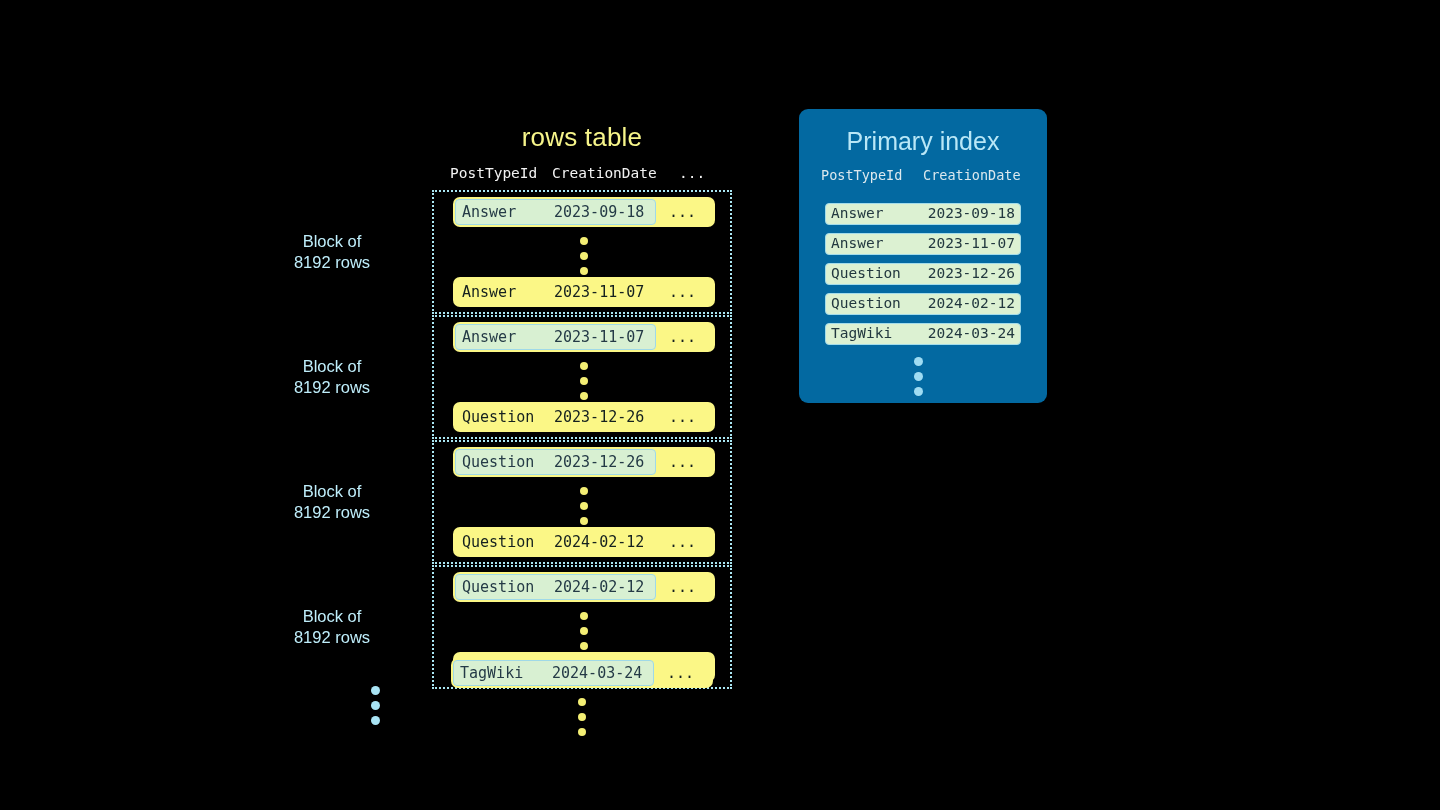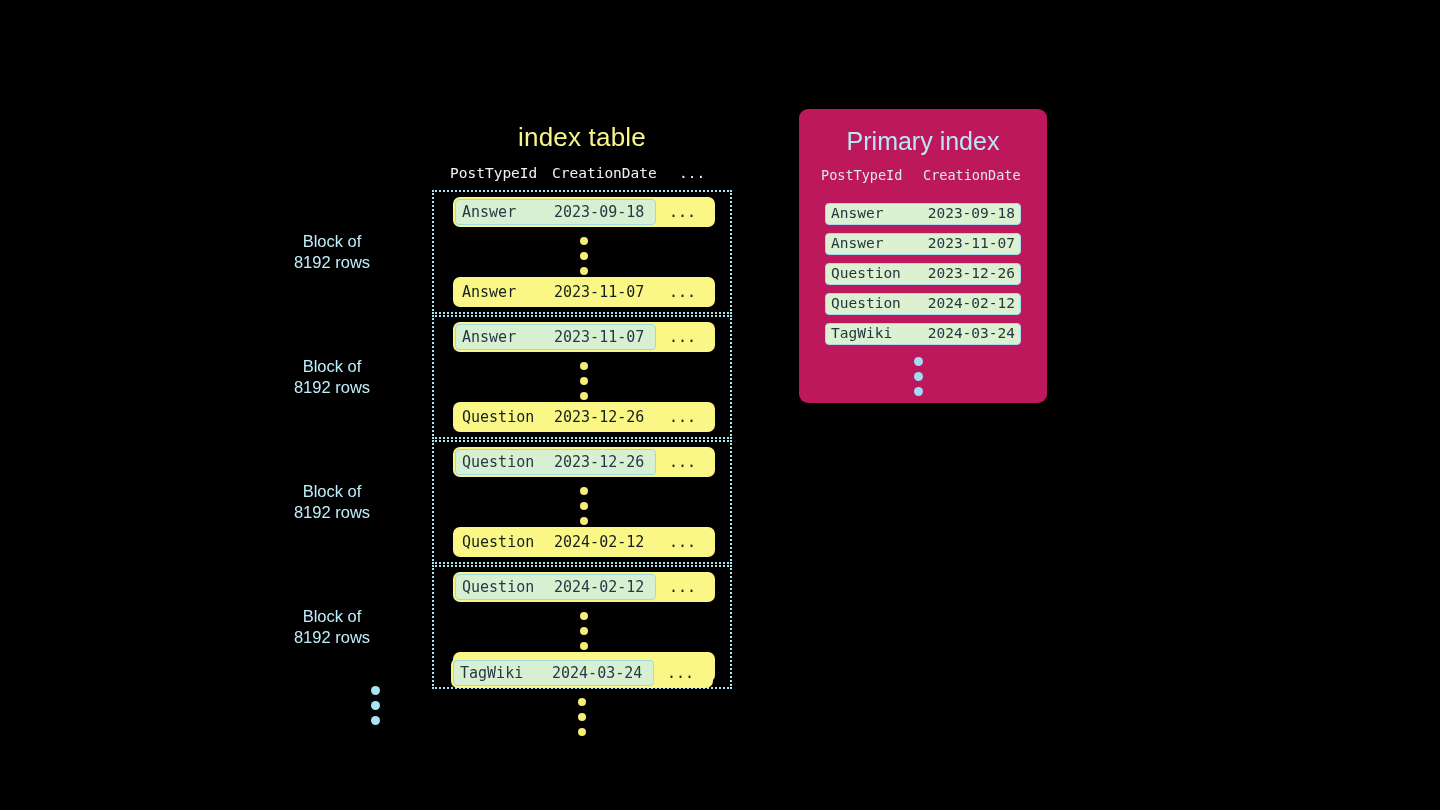--- a/index.html
+++ b/index.html
@@ -181,21 +181,21 @@
   .bdots span:nth-child(2) { top: 15px; }
   .bdots span:nth-child(3) { top: 30px; }
 
   
   .index-panel {
     position: absolute;
     left: 799px;
     top: 109px;
     width: 248px;
     height: 294px;
-    background: #be185d;
+    background: #0369a1;
     border-radius: 9px;
   }
   .index-title {
     position: absolute;
     left: 0; top: 16px;
     width: 248px;
     text-align: center;
     color: #b9e7f7;
     font-size: 25px;
     line-height: 32px;
@@ -254,21 +254,21 @@
   }
   .index-dots span:nth-child(1) { top: 0px; }
   .index-dots span:nth-child(2) { top: 15px; }
   .index-dots span:nth-child(3) { top: 30px; }
 </style>
 </head>
 <body>
 
 <div class="stage">
 
-  <div class="posts-title">index table</div>
+  <div class="posts-title">rows table</div>
 
   <div class="posts-header">
     <span class="h-type">PostTypeId</span>
     <span class="h-date">CreationDate</span>
     <span class="h-dots">...</span>
   </div>
 
   <div class="blocks">
 
     <div class="block">

